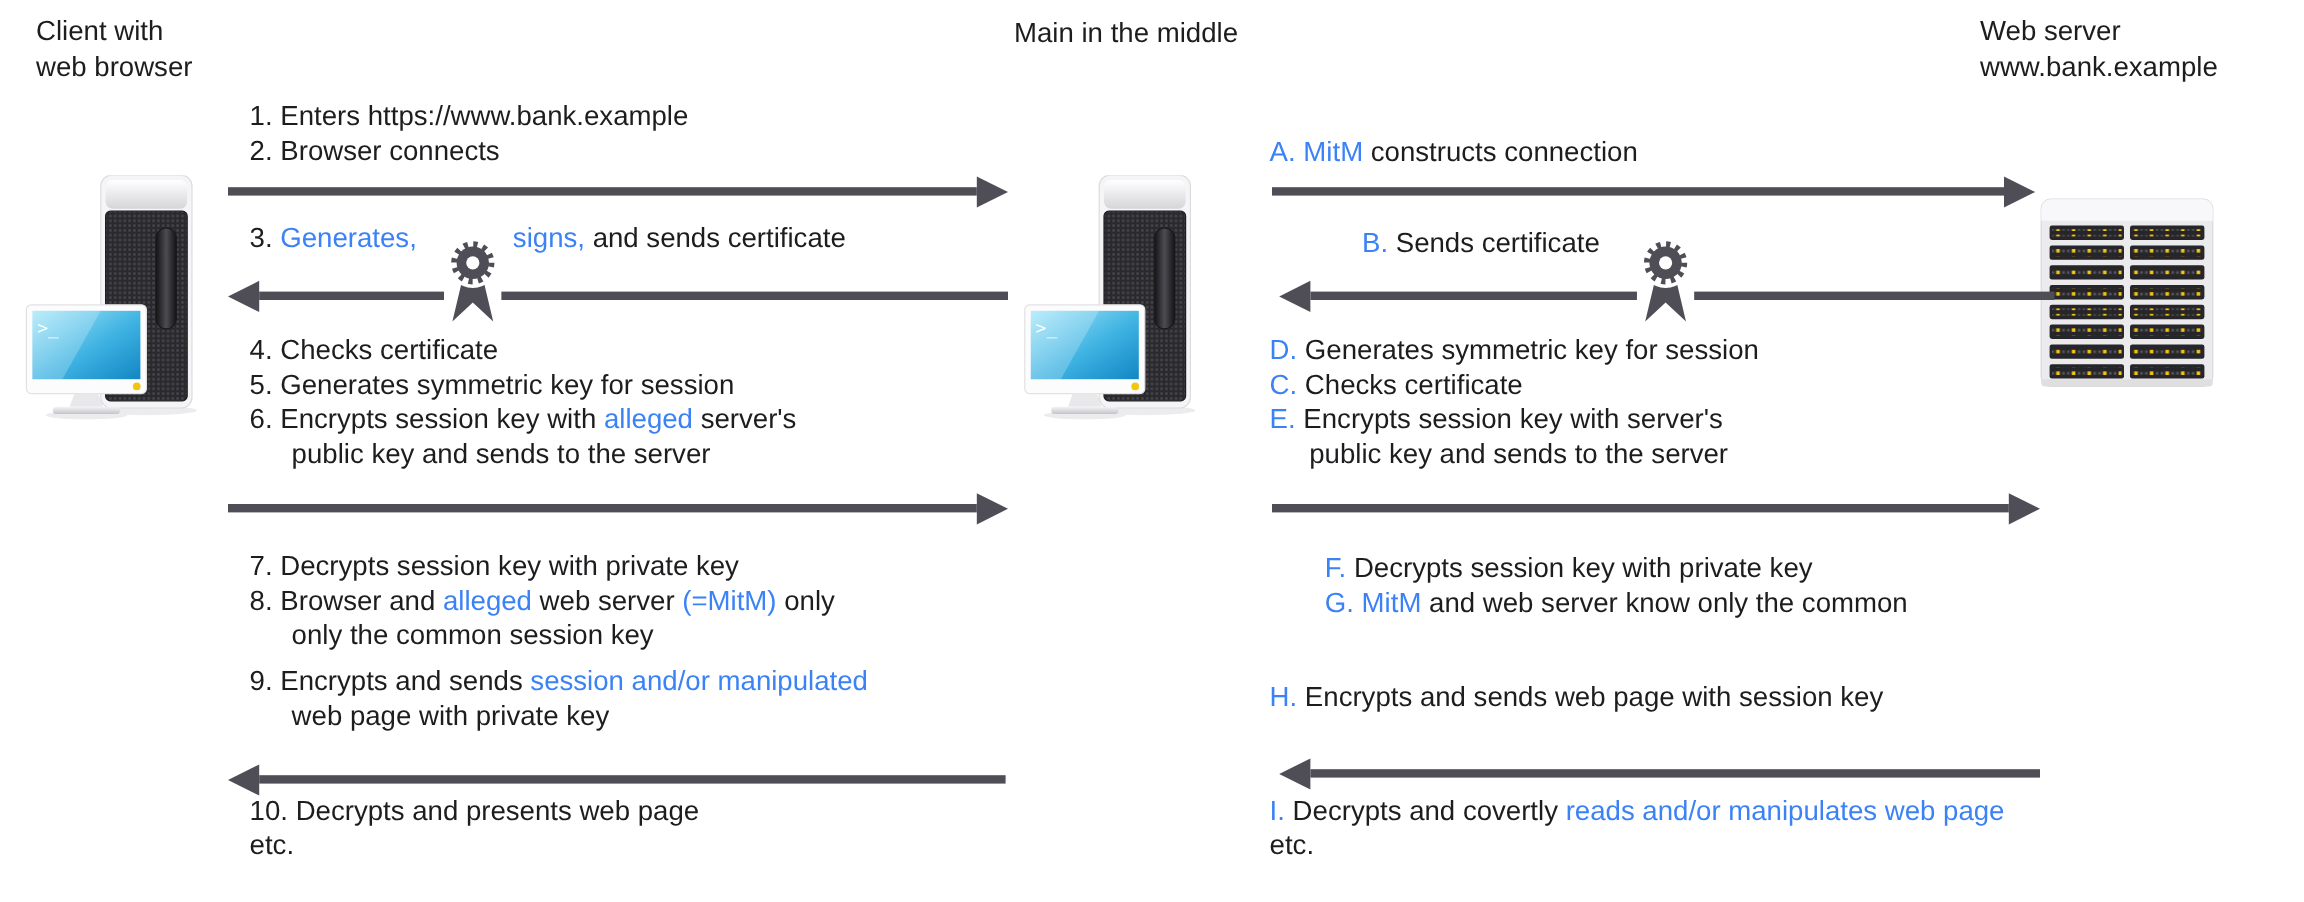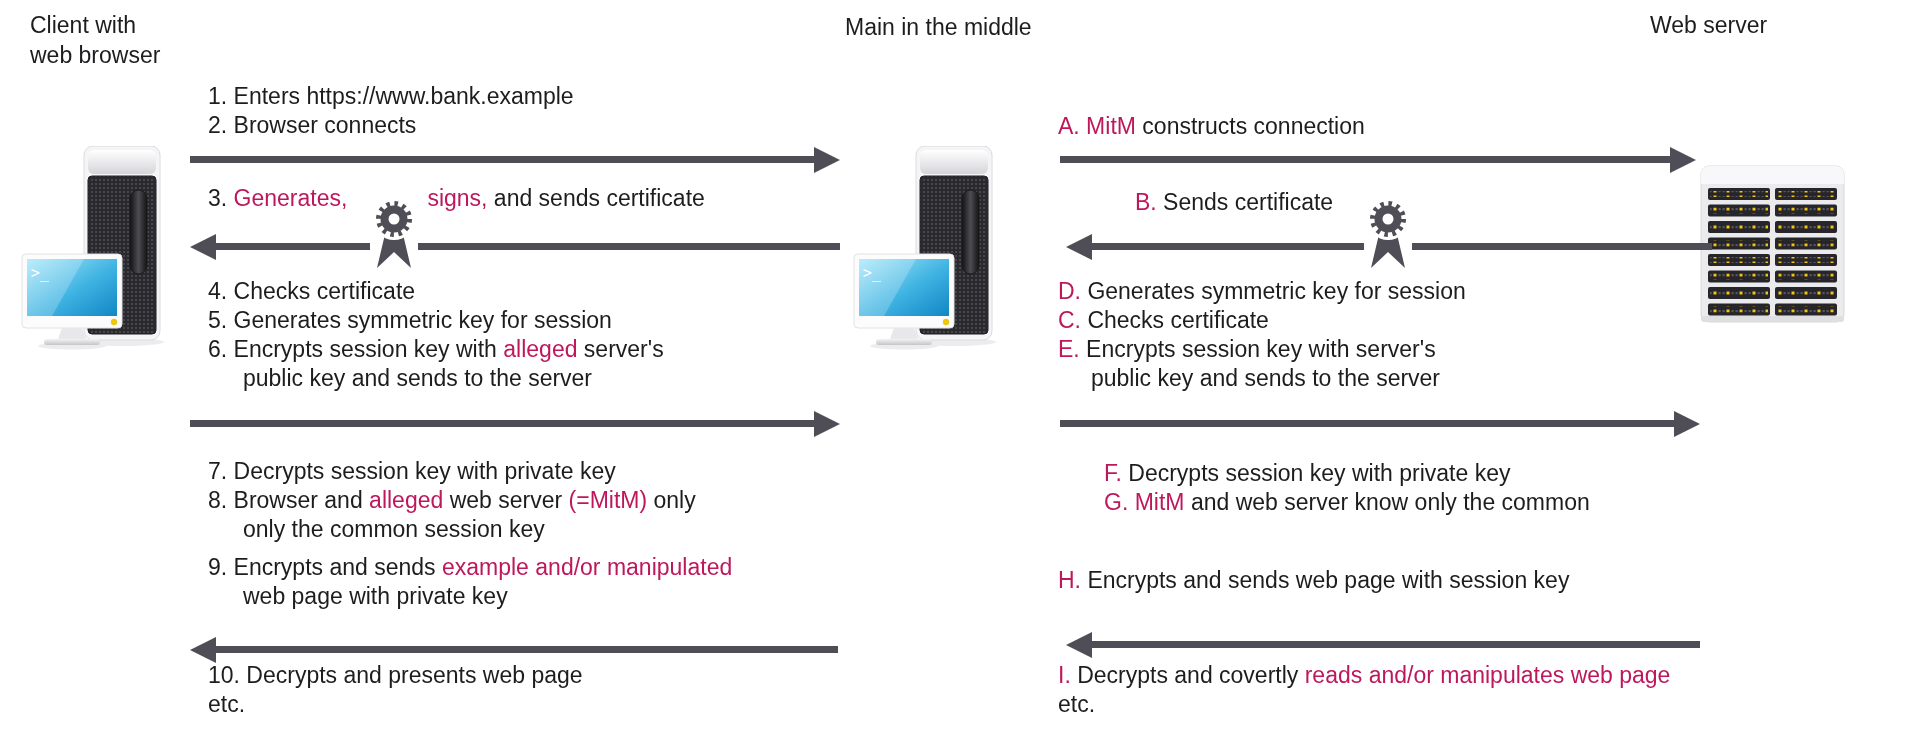--- a/index.html
+++ b/index.html
@@ -5,21 +5,21 @@
   html,body{margin:0;padding:0;background:#ffffff;}
   #canvas{
     position:relative;width:1920px;height:752px;background:#ffffff;overflow:hidden;
     font-family:"Liberation Sans", sans-serif;color:#1d1d1f;
   }
   .hdr{position:absolute;font-size:23px;line-height:30px;white-space:nowrap;}
   .txt{position:absolute;font-size:23px;line-height:29px;white-space:nowrap;}
   .line{white-space:nowrap;}
   .cont{padding-left:35px;}
   .contR{padding-left:33px;}
-  .accent{color:#be185d;}
+  .accent{color:#3b82f6;}
   .gap3{display:inline-block;width:80px;}
   
   .arrow{position:absolute;height:7px;background:#4f4e57;}
   .arrow.right::after{
     content:"";position:absolute;right:-26px;top:-9.5px;width:0;height:0;
     border-left:26px solid #4f4e57;border-top:13px solid transparent;border-bottom:13px solid transparent;
   }
   .arrow.left::before{
     content:"";position:absolute;left:-26px;top:-9.5px;width:0;height:0;
     border-right:26px solid #4f4e57;border-top:13px solid transparent;border-bottom:13px solid transparent;
@@ -65,20 +65,21 @@
 
   <div class="hdr" style="left:30px;top:10px">
     <div>Client with</div>
     <div>web browser</div>
   </div>
 
   <div class="hdr" style="left:845px;top:12px">Main in the middle</div>
 
   <div class="hdr" style="left:1650px;top:10px">
     <div>Web server</div>
+    <div>www.bank.example</div>
   </div>
 
   <div class="icon" style="left:18px;top:146px">
     <svg width="150" height="205" viewBox="0 0 150 205">
       <ellipse cx="104" cy="196" rx="42" ry="4" fill="#ececef"></ellipse>
       <rect x="66" y="0" width="76" height="194" rx="9" fill="#f5f5f7" stroke="#dcdcdf"></rect>
       <rect x="70" y="4" width="68" height="24" rx="6" fill="url(#capGrad)"></rect>
       <rect x="70" y="30" width="68" height="158" rx="4" fill="url(#meshPat)" stroke="#1e1e21"></rect>
       <rect x="112" y="44" width="17" height="84" rx="8.5" fill="url(#slotGrad)" stroke="#1a1a1d"></rect>
       <ellipse cx="54" cy="200" rx="34" ry="3.5" fill="#ececef"></ellipse>
@@ -203,21 +204,21 @@
     <div class="line cont">public key and sends to the server</div>
   </div>
 
   <div class="txt" style="left:208px;top:457px">
     <div class="line">7. Decrypts session key with private key</div>
     <div class="line"><span>8. Browser and </span><span class="accent">alleged</span><span> web server </span><span class="accent">(=MitM)</span><span> only</span></div>
     <div class="line cont">only the common session key</div>
   </div>
 
   <div class="txt" style="left:208px;top:553px">
-    <div class="line"><span>9. Encrypts and sends </span><span class="accent">example and/or manipulated</span></div>
+    <div class="line"><span>9. Encrypts and sends </span><span class="accent">session and/or manipulated</span></div>
     <div class="line cont">web page with private key</div>
   </div>
 
   <div class="txt" style="left:208px;top:661px">
     <div class="line">10. Decrypts and presents web page</div>
     <div class="line">etc.</div>
   </div>
 
   <div class="txt" style="left:1058px;top:112px">
     <span class="accent">A. MitM</span><span> constructs connection</span>

